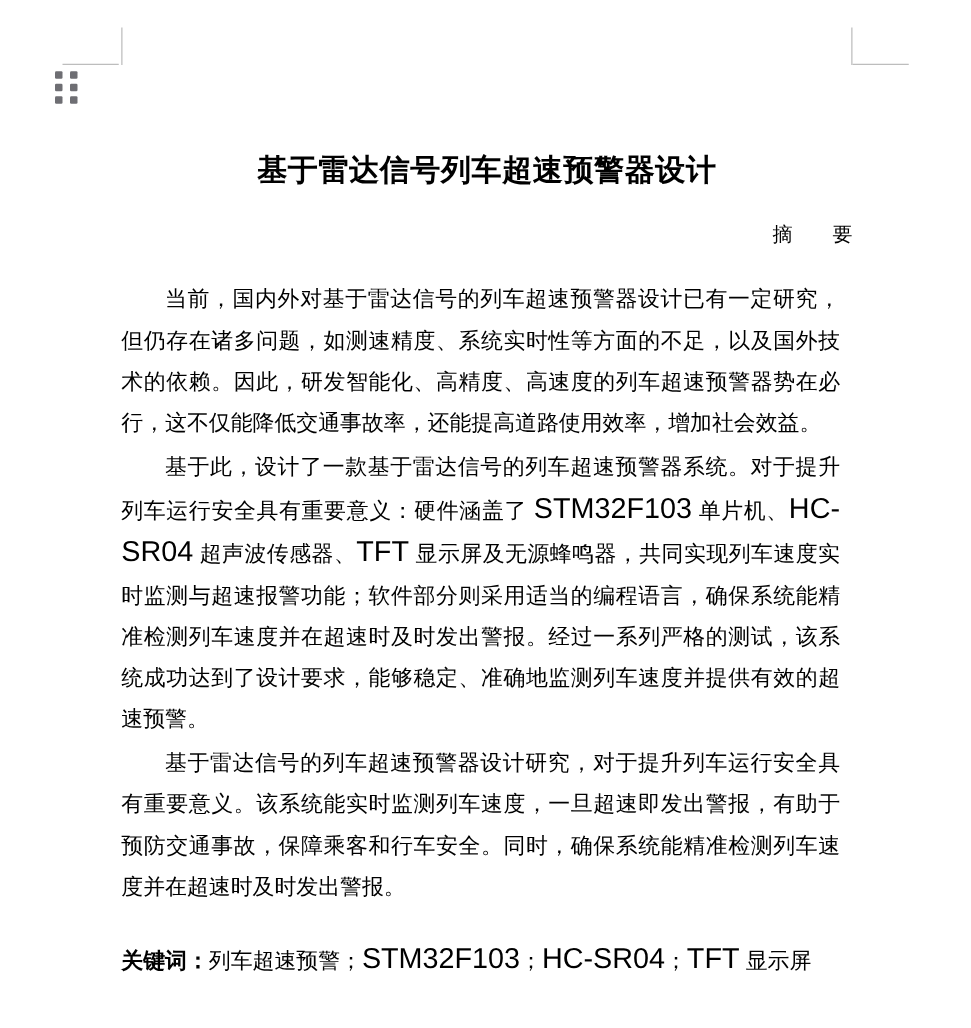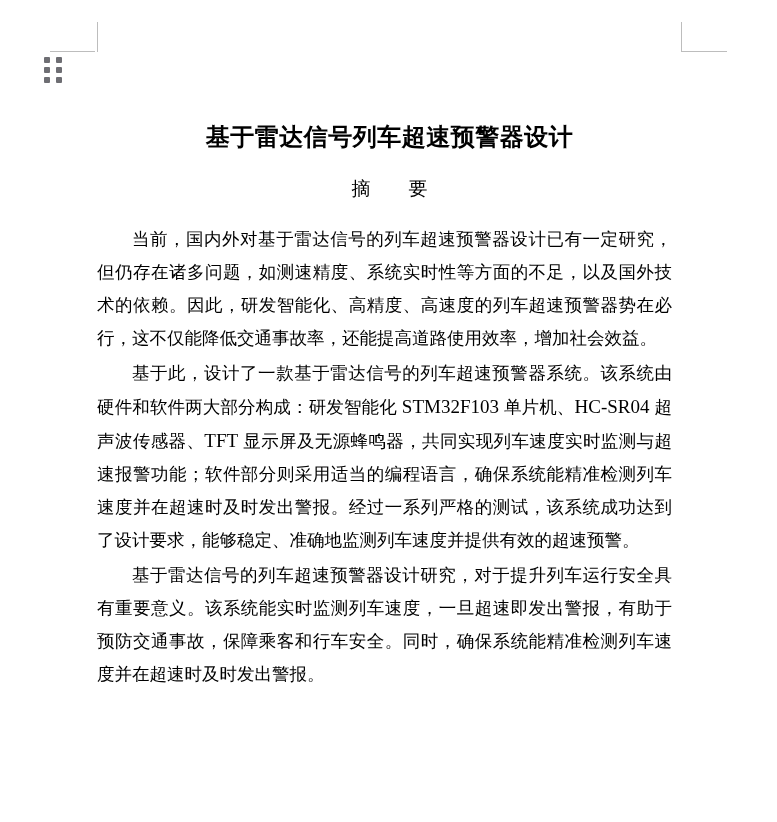--- a/index.html
+++ b/index.html
@@ -89,45 +89,45 @@
     font-weight: bold;
     text-align: center;
     letter-spacing: 0.5px;
     color: #000000;
     line-height: 34px;
   }
 
   #section-heading {
     margin: 0;
     padding-top: 20px;
-    font-size: 19px;
+    font-size: 16px;
     font-weight: normal;
-    text-align: center;
+    text-align: right;
     color: #000000;
     line-height: 30px;
   }
 
   #paragraph-list {
     margin: 0;
     padding-top: 19px;
   }
 
   .doc-paragraph {
     margin: 0 10px 2px 0;
     font-size: 17.5px;
     line-height: 33px;
     color: #000000;
     text-align: justify;
     text-justify: inter-ideograph;
     text-indent: 2em;
   }
 
   .latin {
-    font-family: Liberation Serif, serif;
-    font-size: 19px;
+    font-family: Liberation Sans, sans-serif;
+    font-size: 23px;
   }
 
   #keywords-line {
     margin: 0;
     padding-top: 22px;
     font-size: 17.5px;
     line-height: 33px;
     color: #000000;
     text-align: left;
   }
@@ -163,19 +163,22 @@
   </div>
 
   <div id="document-body">
 
     <h1 id="doc-title">基于雷达信号列车超速预警器设计</h1>
 
     <h2 id="section-heading">摘　　要</h2>
 
     <div id="paragraph-list">
       <p class="doc-paragraph">当前，国内外对基于雷达信号的列车超速预警器设计已有一定研究，但仍存在诸多问题，如测速精度、系统实时性等方面的不足，以及国外技术的依赖。因此，研发智能化、高精度、高速度的列车超速预警器势在必行，这不仅能降低交通事故率，还能提高道路使用效率，增加社会效益。</p>
-      <p class="doc-paragraph"><span>基于此，设计了一款基于雷达信号的列车超速预警器系统。该系统由硬件和软件两大部分构成：研发智能化 </span><span class="latin">STM32F103</span><span> 单片机、</span><span class="latin">HC-SR04</span><span> 超声波传感器、</span><span class="latin">TFT</span><span> 显示屏及无源蜂鸣器，共同实现列车速度实时监测与超速报警功能；软件部分则采用适当的编程语言，确保系统能精准检测列车速度并在超速时及时发出警报。经过一系列严格的测试，该系统成功达到了设计要求，能够稳定、准确地监测列车速度并提供有效的超速预警。</span></p>
+      <p class="doc-paragraph"><span>基于此，设计了一款基于雷达信号的列车超速预警器系统。对于提升列车运行安全具有重要意义：硬件涵盖了 </span><span class="latin">STM32F103</span><span> 单片机、</span><span class="latin">HC-SR04</span><span> 超声波传感器、</span><span class="latin">TFT</span><span> 显示屏及无源蜂鸣器，共同实现列车速度实时监测与超速报警功能；软件部分则采用适当的编程语言，确保系统能精准检测列车速度并在超速时及时发出警报。经过一系列严格的测试，该系统成功达到了设计要求，能够稳定、准确地监测列车速度并提供有效的超速预警。</span></p>
       <p class="doc-paragraph">基于雷达信号的列车超速预警器设计研究，对于提升列车运行安全具有重要意义。该系统能实时监测列车速度，一旦超速即发出警报，有助于预防交通事故，保障乘客和行车安全。同时，确保系统能精准检测列车速度并在超速时及时发出警报。</p>
     </div>
 
+    <p id="keywords-line">
+      <span id="keywords-label">关键词：</span><span id="keywords-value"><span>列车超速预警；</span><span class="latin">STM32F103</span><span>；</span><span class="latin">HC-SR04</span><span>；</span><span class="latin">TFT</span><span> 显示屏</span></span>
+    </p>
 
   </div>
 </div>
 
 </body></html>

